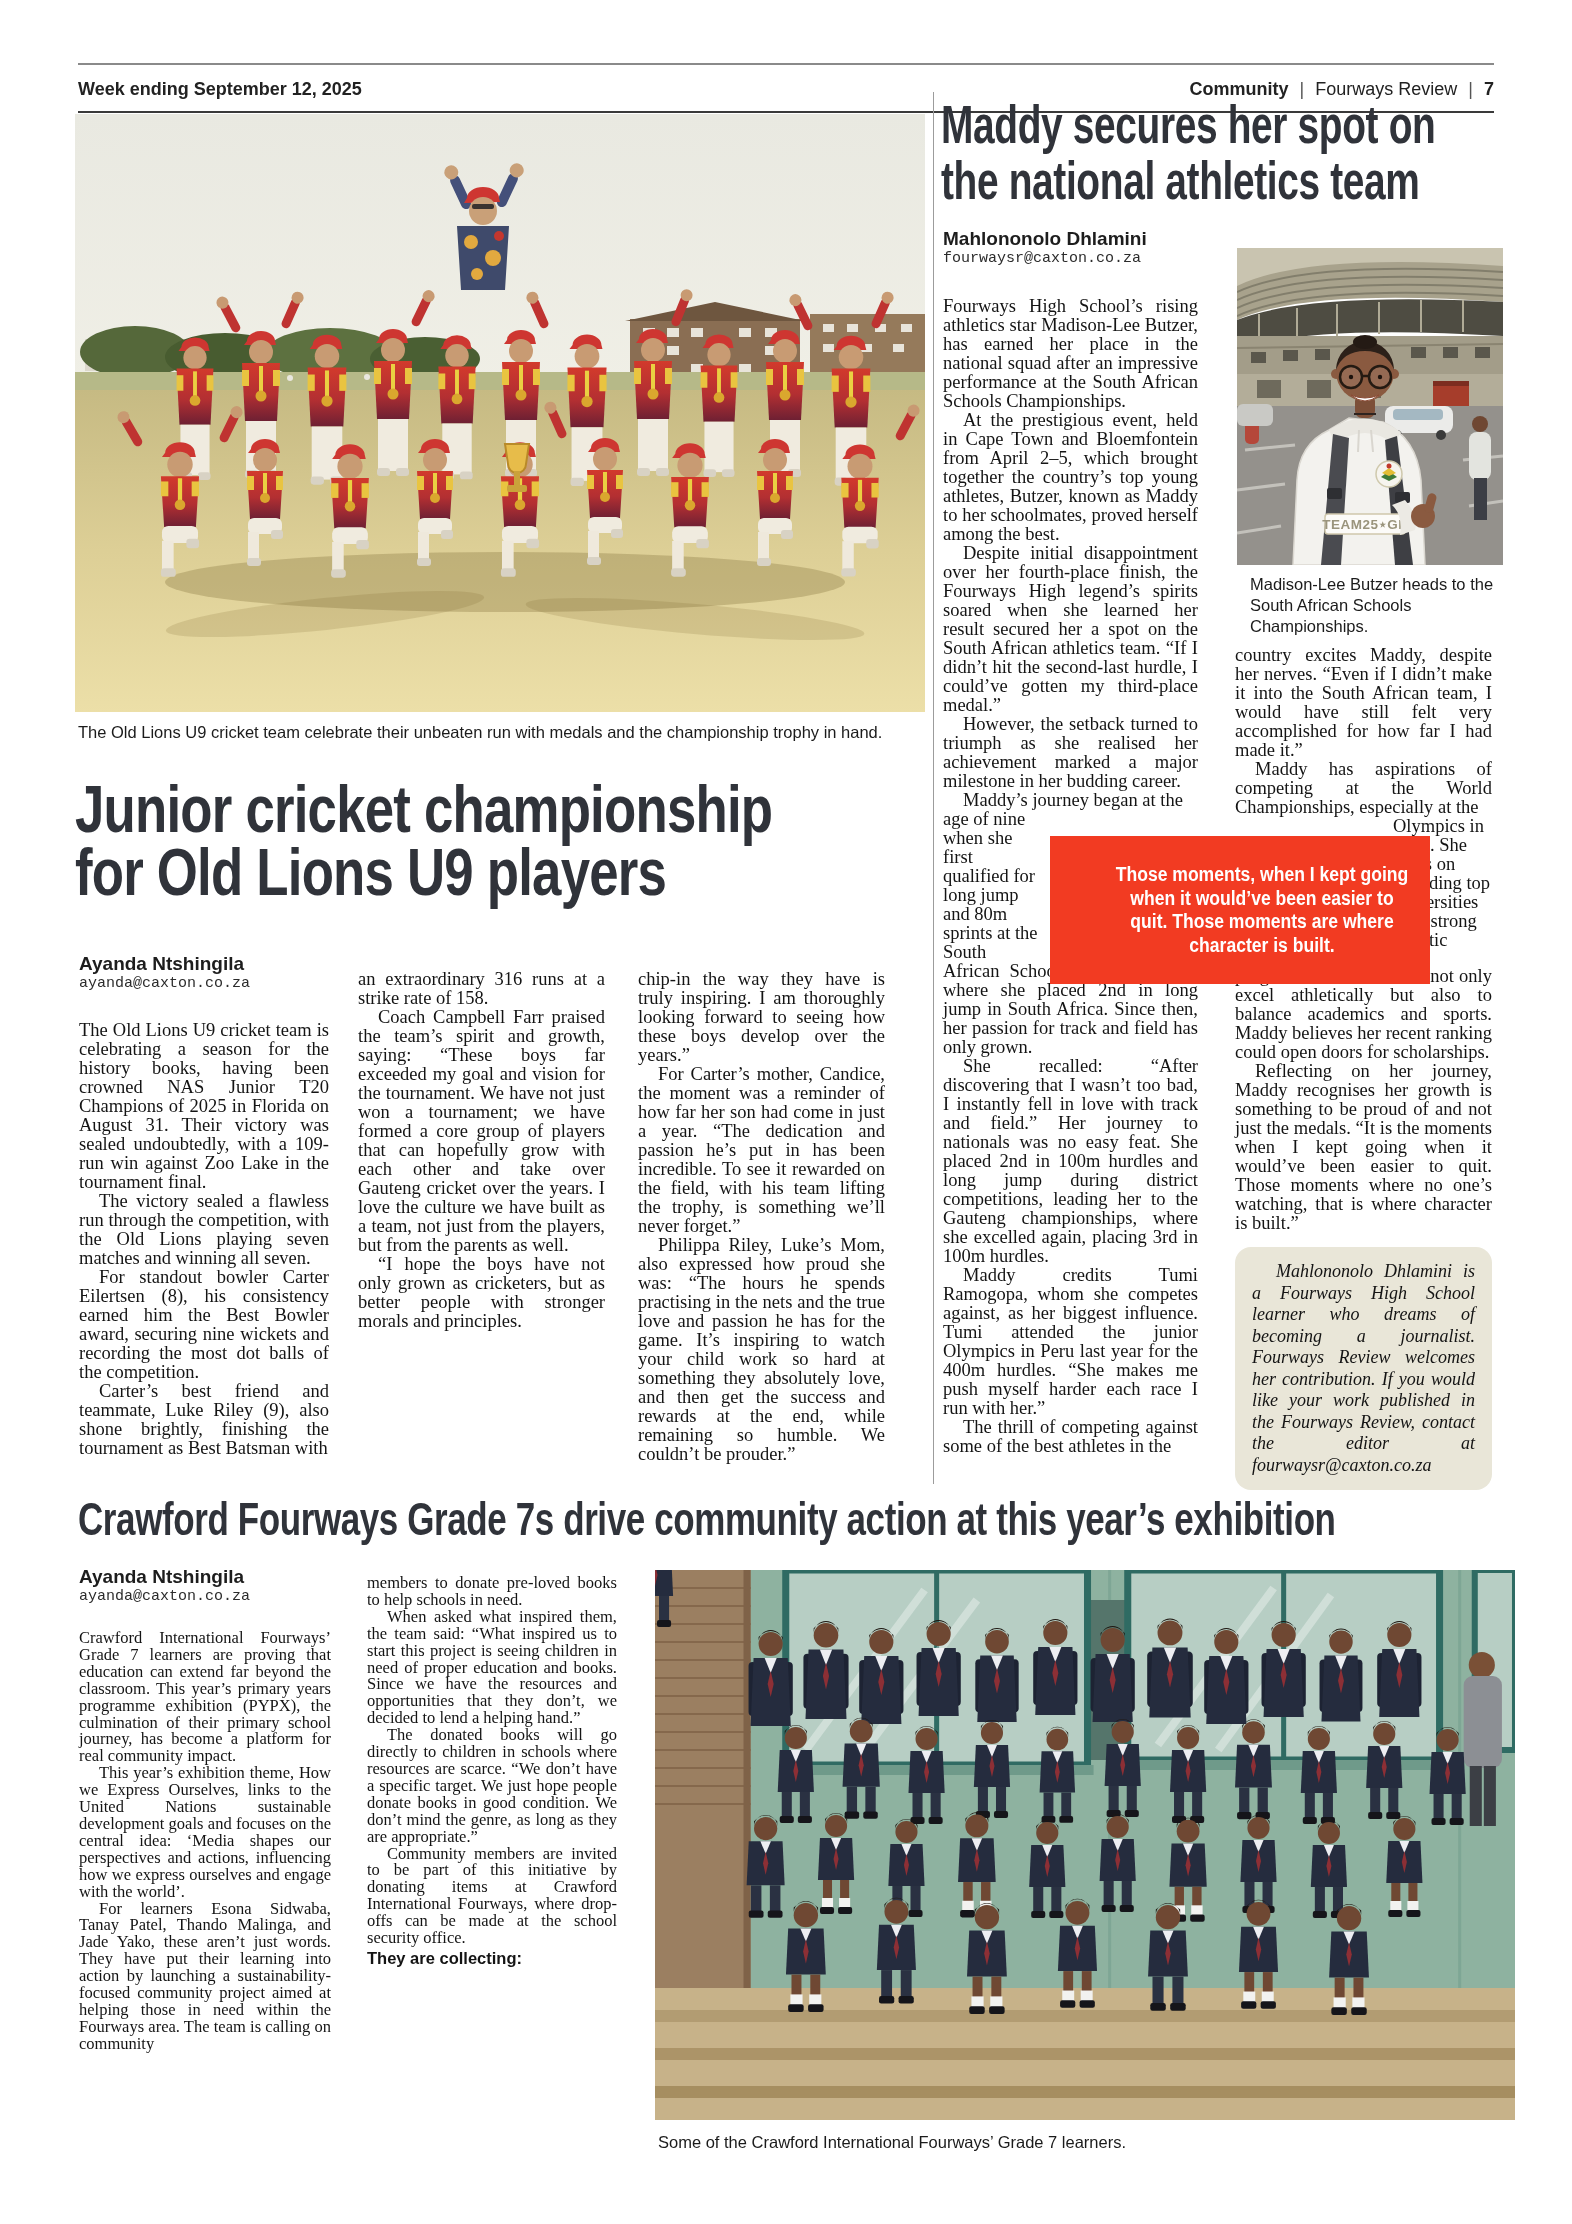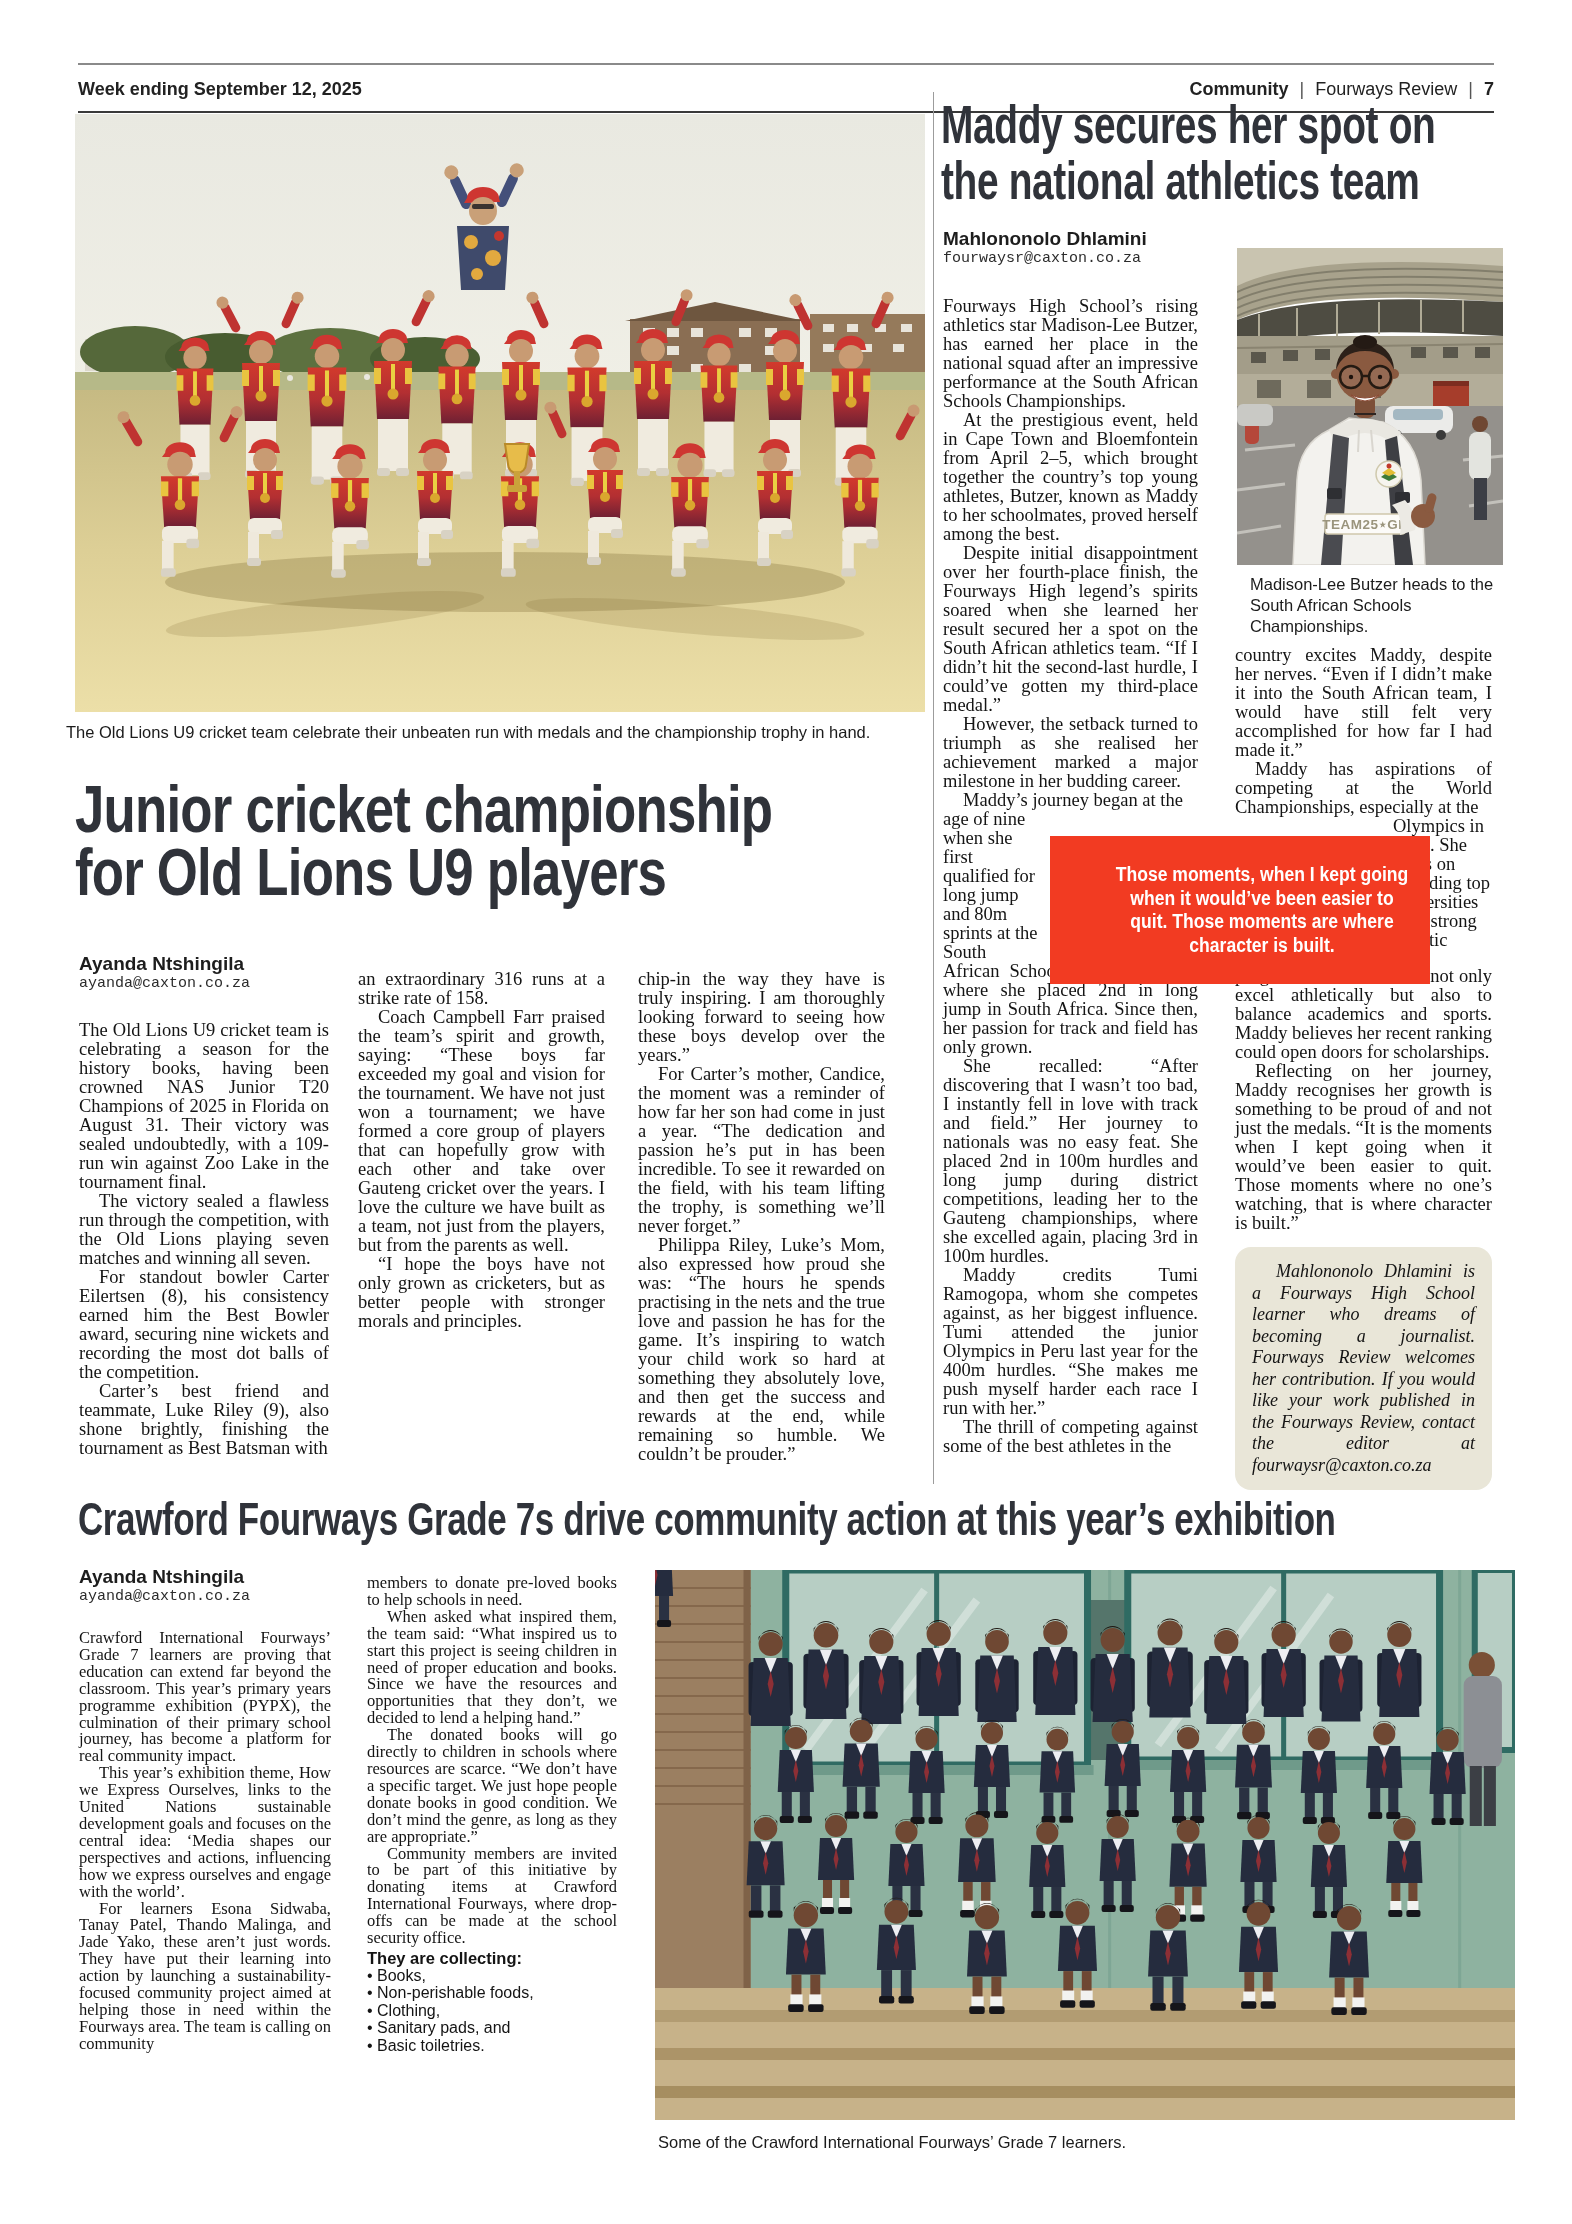--- a/index.html
+++ b/index.html
@@ -30,21 +30,21 @@
   
   .byline{font-family:"Liberation Sans",sans-serif;}
   .byline .name{font-weight:bold;font-size:19px;line-height:22px;color:#1d1d1d;}
   .byline .mail{font-size:15px;line-height:18px;color:#2c2c2c;font-family:Liberation Mono, monospace;}
   .by1{position:absolute;left:79px;top:953px;}
   .by2{position:absolute;left:943px;top:228px;}
   .by3{position:absolute;left:79px;top:1566px;}
 
   
   .caption{font-family:"Liberation Sans",sans-serif;font-size:16.5px;line-height:21px;color:#1b1b1b;}
-  .cap1{position:absolute;left:66px;top:722px;width:846px;}
+  .cap1{position:absolute;left:78px;top:722px;width:846px;}
   .cap2{position:absolute;left:1250px;top:574px;width:258px;}
   .cap3{position:absolute;left:658px;top:2132px;width:850px;}
 
   
   .col{position:absolute;text-align:justify;font-size:18.5px;line-height:19px;}
   .col p{margin:0;}
   .col p.ind{text-indent:20px;}
   .a1c1{left:79px;top:1021px;width:250px;}
   .a1c2{left:358px;top:970px;width:247px;}
   .a1c3{left:638px;top:970px;width:247px;}
@@ -411,27 +411,20 @@
     <p>Crawford International Fourways’ Grade 7 learners are proving that education can extend far beyond the classroom. This year’s primary years programme exhibition (PYPX), the culmination of their primary school journey, has become a platform for real community impact.</p>
     <p class="ind">This year’s exhibition theme, How we Express Ourselves, links to the United Nations sustainable development goals and focuses on the central idea: ‘Media shapes our perspectives and actions, influencing how we express ourselves and engage with the world’.</p>
     <p class="ind">For learners Esona Sidwaba, Tanay Patel, Thando Malinga, and Jade Yako, these aren’t just words. They have put their learning into action by launching a sustainability-focused community project aimed at helping those in need within the Fourways area. The team is calling on community</p>
   </div>
   <div class="col sm a3c2">
     <p>members to donate pre-loved books to help schools in need.</p>
     <p class="ind">When asked what inspired them, the team said: “What inspired us to start this project is seeing children in need of proper education and books. Since we have the resources and opportunities that they don’t, we decided to lend a helping hand.”</p>
     <p class="ind">The donated books will go directly to children in schools where resources are scarce. “We don’t have a specific target. We just hope people donate books in good condition. We don’t mind the genre, as long as they are appropriate.”</p>
     <p class="ind">Community members are invited to be part of this initiative by donating items at Crawford International Fourways, where drop-offs can be made at the school security office.</p>
     <div class="collect-h">They are collecting:</div>
-    <ul class="collect-list">
-      <li>• Books,</li>
-      <li>• Non-perishable foods,</li>
-      <li>• Clothing,</li>
-      <li>• Sanitary pads, and</li>
-      <li>• Basic toiletries.</li>
-    </ul>
   </div>
 
   <svg class="photo p3" viewBox="0 0 855 550" preserveAspectRatio="none" aria-hidden="true">
     <defs>
       <g id="su">
         <circle cy="-34" r="12" fill="#6f4833"></circle>
         <path d="M-12,-36 a12,12 0 0 1 24,0 l0,-5 q-12,-12 -24,0 z" fill="#1f1812"></path>
         <rect x="-22" y="-16" width="8" height="54" rx="4" fill="#1d2333"></rect>
         <rect x="14" y="-16" width="8" height="54" rx="4" fill="#1d2333"></rect>
         <path d="M-17,-20 h34 l3,68 h-40 Z" fill="#252c3e"></path>

